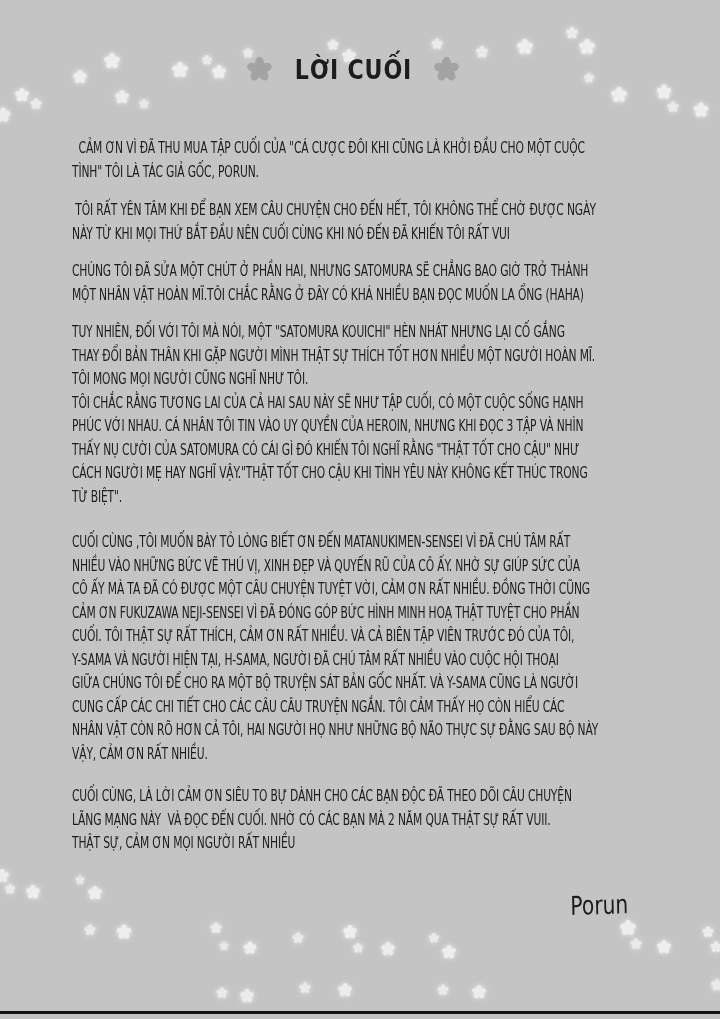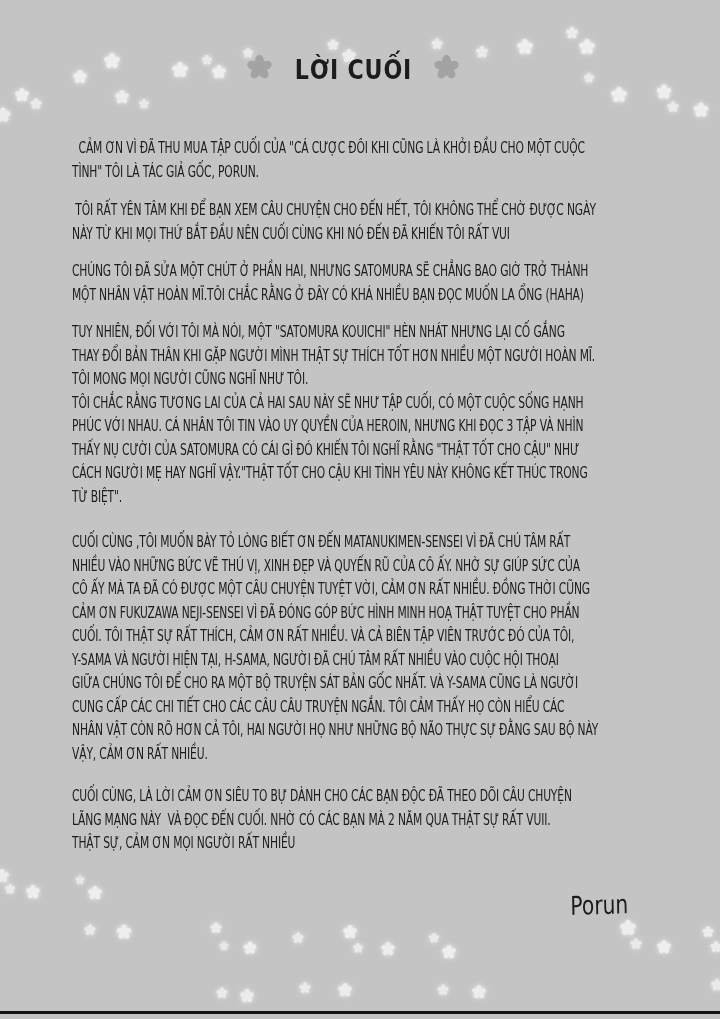--- a/index.html
+++ b/index.html
@@ -17,21 +17,21 @@
     position: absolute;
     transform: translate(-50%, -50%);
     color: var(--flower, #f1f1f1);
     filter: blur(0.7px) drop-shadow(0 0 2.5px rgba(255,255,255,0.85));
   }
   .flower svg, .title-flower svg { display: block; width: 100%; height: 100%; }
 
   .title-row {
     position: absolute;
     top: 54px; left: 0; width: 706px;
-    display: flex; justify-content: center; align-items: flex-start; gap: 9px;
+    display: flex; justify-content: center; align-items: center; gap: 9px;
   }
   .title-flower {
     width: 27px; height: 27px;
     color: var(--title-flower, #a3a3a3);
     filter: blur(0.4px);
   }
   .title-text {
     margin: 0;
     font-size: 27px;
     font-weight: bold;

